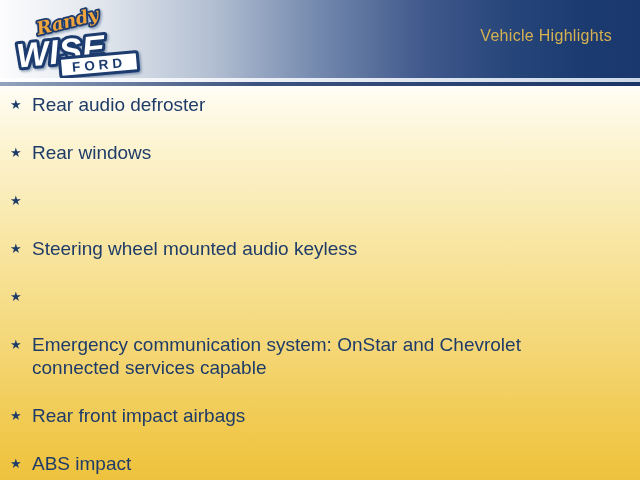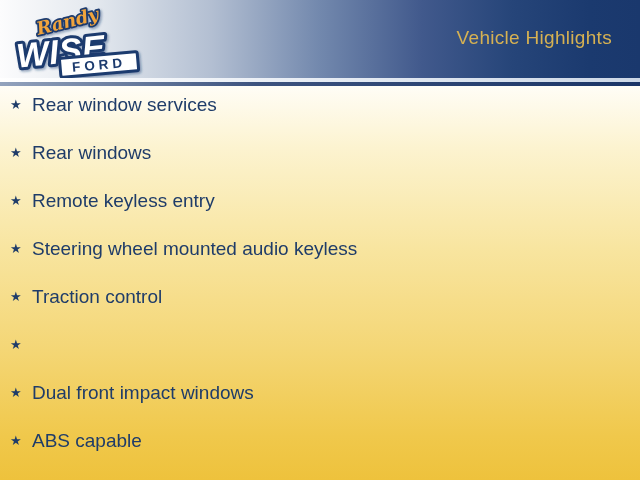--- a/index.html
+++ b/index.html
@@ -19,21 +19,21 @@
     position:absolute;left:0;top:78px;width:640px;height:4px;
     background:linear-gradient(90deg,#ffffff 0%,#e9eef5 45%,#ccd7e6 100%);
   }
   .rule-dark{
     position:absolute;left:0;top:82px;width:640px;height:4px;
     background:linear-gradient(90deg,#93a3bd 0%,#3d537f 40%,#1a3466 100%);
   }
   .logo{position:absolute;left:6px;top:2px;}
   .title{
     position:absolute;top:27px;right:28px;
-    font-size:19px;font-weight:400;color:#d6b152;letter-spacing:.3px;
+    font-size:16px;font-weight:400;color:#d6b152;letter-spacing:.3px;
     white-space:nowrap;
   }
   
   .content{
     position:absolute;left:0;top:86px;width:640px;height:394px;
     background:linear-gradient(180deg,
       #fffdf6 0%, #fcf3cf 16%, #f8e5a0 41%,
       #f4d675 67%, #f0c84b 89%, #eec23c 100%);
   }
   ul.list{
@@ -80,52 +80,51 @@
     <div class="title">Vehicle Highlights</div>
   </div>
 
   <div class="rule-light"></div>
   <div class="rule-dark"></div>
 
   <div class="content">
     <ul class="list" id="list">
   <li class="item">
     <span class="star">★</span>
-    <span class="txt">Rear window services</span>
+    <span class="txt">Rear audio defroster</span>
   </li>
 
   <li class="item">
     <span class="star">★</span>
     <span class="txt">Rear windows</span>
   </li>
 
   <li class="item">
     <span class="star">★</span>
-    <span class="txt">Remote keyless entry</span>
   </li>
 
   <li class="item">
     <span class="star">★</span>
     <span class="txt">Steering wheel mounted audio keyless</span>
   </li>
 
   <li class="item">
     <span class="star">★</span>
-    <span class="txt">Traction control</span>
   </li>
 
   <li class="item">
     <span class="star">★</span>
+    <span class="txt">Emergency communication system: OnStar and Chevrolet connected services capable</span>
   </li>
 
   <li class="item">
     <span class="star">★</span>
-    <span class="txt">Dual front impact windows</span>
+    <span class="txt">Rear front impact airbags</span>
   </li>
 
   <li class="item">
     <span class="star">★</span>
-    <span class="txt">ABS capable</span>
+    <span class="txt">ABS impact</span>
   </li>
 </ul>
   </div>
 
 </div>
 
 </body></html>

